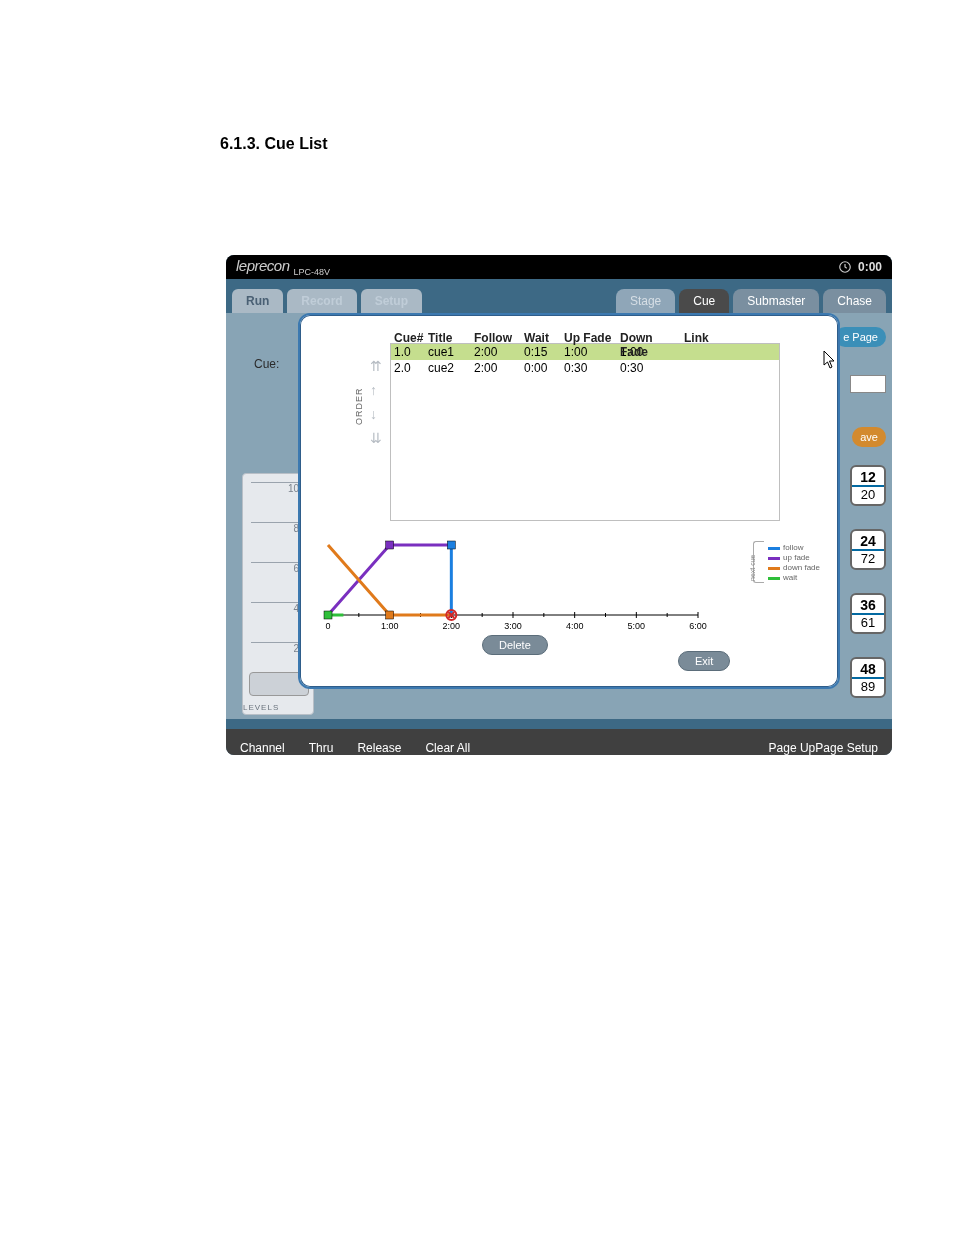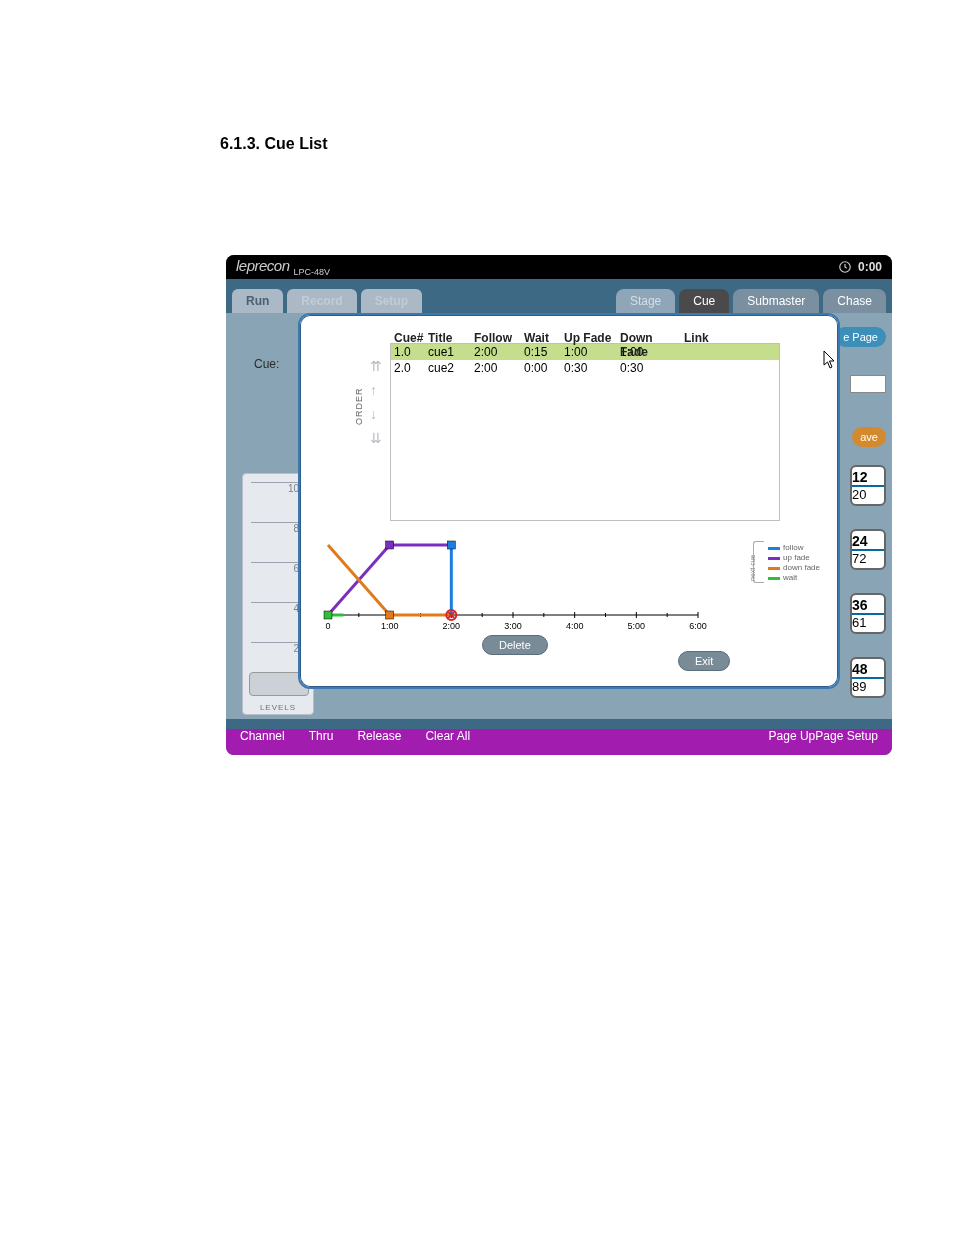--- a/index.html
+++ b/index.html
@@ -17,32 +17,32 @@
   .tab.dark{background:#4a4a4a}
   .tab.fade{background:#8fa6b8;color:#d6dee5}
   .tab.left{background:#aab9c5;color:#4a6074;font-weight:bold;border-radius:6px 6px 0 0}
   .tab.left.faded{color:#c0cdd8}
   .workspace{position:absolute;top:58px;left:0;right:0;bottom:36px;background:#88a4b5}
   .cue-label{position:absolute;left:28px;top:44px;font-size:12px;color:#2b2b2b}
   
   .slider-panel{position:absolute;left:16px;top:160px;width:70px;height:240px;background:#e6e9ed;border:1px solid #b8bfc7;border-radius:4px}
   .slider-tick{position:absolute;left:8px;width:48px;border-top:1px solid #9aa3ad;font-size:10px;color:#7a828c;text-align:right;padding-right:2px}
   .slider-knob{position:absolute;left:6px;bottom:18px;width:58px;height:22px;background:#ccd1d7;border:1px solid #999;border-radius:4px}
-  .levels-label{position:absolute;bottom:2px;width:100%;text-align:center;font-size:8px;color:#6a737d;letter-spacing:1px}
+  .levels-label{position:absolute;bottom:2px;width:100%;text-align:left;font-size:8px;color:#6a737d;letter-spacing:1px}
   
   .side-btn{position:absolute;right:6px;background:#3b8fb8;color:#fff;font-size:11px;padding:4px 8px;border-radius:10px}
   .side-field{position:absolute;right:6px;width:34px;height:16px;background:#fff;border:1px solid #888}
-  .num-box{position:absolute;right:6px;width:32px;background:#fff;border:2px solid #666;border-radius:6px;font-size:12px;padding:2px 0}
+  .num-box{position:absolute;right:6px;width:32px;background:#fff;border:2px solid #666;border-radius:6px;text-align:center;font-size:12px;padding:2px 0}
   .num-box .big{font-weight:bold;font-size:14px;display:block}
   .num-box .sm{font-size:13px;display:block;border-top:2px solid #0369a1}
   
   .pill-row{position:absolute;bottom:44px;left:118px;display:flex;gap:8px}
   .pill{width:30px;height:20px;background:#fff;border:2px solid #666;border-radius:6px;text-align:center;font-size:11px;line-height:20px}
   
-  .footer{position:absolute;bottom:0;left:0;right:0;height:26px;background:#a21caf;display:flex;align-items:flex-start;color:#fff;font-size:12px;padding:0 14px;gap:24px}
+  .footer{position:absolute;bottom:0;left:0;right:0;height:26px;background:#404040;display:flex;align-items:flex-end;color:#fff;font-size:12px;padding:0 14px;gap:24px}
   .footer .right{margin-left:auto;display:flex;}
   
   .dialog{position:absolute;left:72px;top:0px;width:538px;height:372px;background:#fff;border:2px solid #3c79b0;border-radius:12px;z-index:5;box-shadow:0 0 0 1px #2f5d8a inset}
   .tbl-wrap{position:absolute;left:90px;top:28px;width:388px;height:176px;border:1px solid #bfbfbf;background:#fff;font-size:12px}
   .tbl-head,.tbl-row{display:grid;grid-template-columns:34px 46px 50px 40px 56px 64px 48px}
   .tbl-head{font-weight:bold;color:#222;padding:2px 0;position:absolute;top:-16px;left:0;width:100%}
   .tbl-head div,.tbl-row div{padding:1px 3px}
   .tbl-row.sel{background:#c5de8e}
   .order-label{position:absolute;left:54px;top:110px;transform:rotate(-90deg);transform-origin:left top;font-size:9px;letter-spacing:1px;color:#666}
   .ord-arrows{position:absolute;left:70px;top:44px;display:flex;flex-direction:column;gap:10px}

